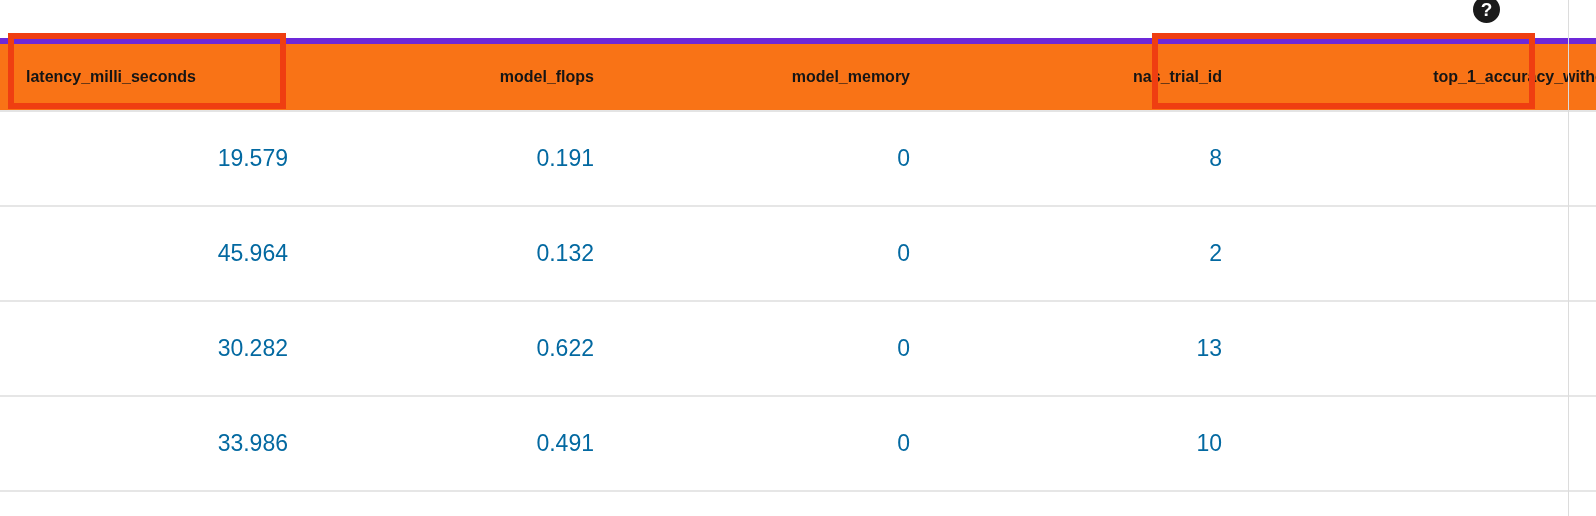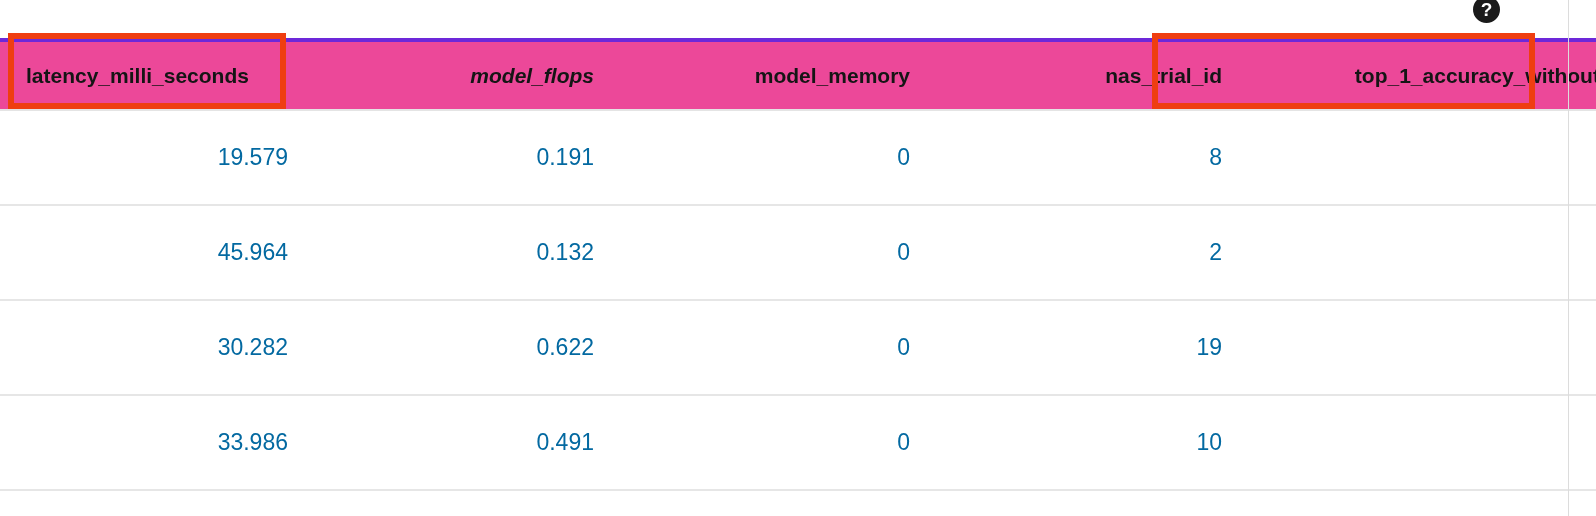--- a/index.html
+++ b/index.html
@@ -58,26 +58,26 @@
     vertical-align: middle;
     white-space: nowrap;
     overflow: visible;
   }
 
   
   #data-table thead tr {
     height: 70px;
   }
   #data-table thead th {
-    background: #ec4899;
+    background: #f97316;
     color: #151515;
-    font-size: 21px;
+    font-size: 16px;
     font-weight: bold;
     border-bottom: 2px solid #e4e4e4;
-    border-top: 4px solid #6d28d9;
+    border-top: 6px solid #6d28d9;
   }
   #data-table thead th.col-first {
     text-align: left;
     padding-left: 26px;
   }
 
   
   #data-table tbody tr {
     height: 95px;
   }
@@ -87,21 +87,21 @@
     font-size: 23px;
     font-weight: 400;
     border-bottom: 2px solid #e6e6e6;
   }
   #data-table tbody tr:first-child td {
     border-bottom: 2px solid #e6e6e6;
   }
 
   
   .w-lat  { width: 262px; }
-  .w-flop { width: 262px; font-style: italic; }
+  .w-flop { width: 262px; }
   .w-mem  { width: 272px; }
   .w-nas  { width: 268px; }
   .w-top  { width: 418px; }
 
   
   #vert-divider {
     position: absolute;
     left: 1568px;
     top: 0;
     width: 1px;
@@ -163,21 +163,21 @@
       <td>0.132</td>
       <td>0</td>
       <td>2</td>
       <td>0.647</td>
 
     </tr>
     <tr>
       <td>30.282</td>
       <td>0.622</td>
       <td>0</td>
-      <td>19</td>
+      <td>13</td>
       <td>0.678</td>
 
     </tr>
     <tr>
       <td>33.986</td>
       <td>0.491</td>
       <td>0</td>
       <td>10</td>
       <td>0.672</td>
 

